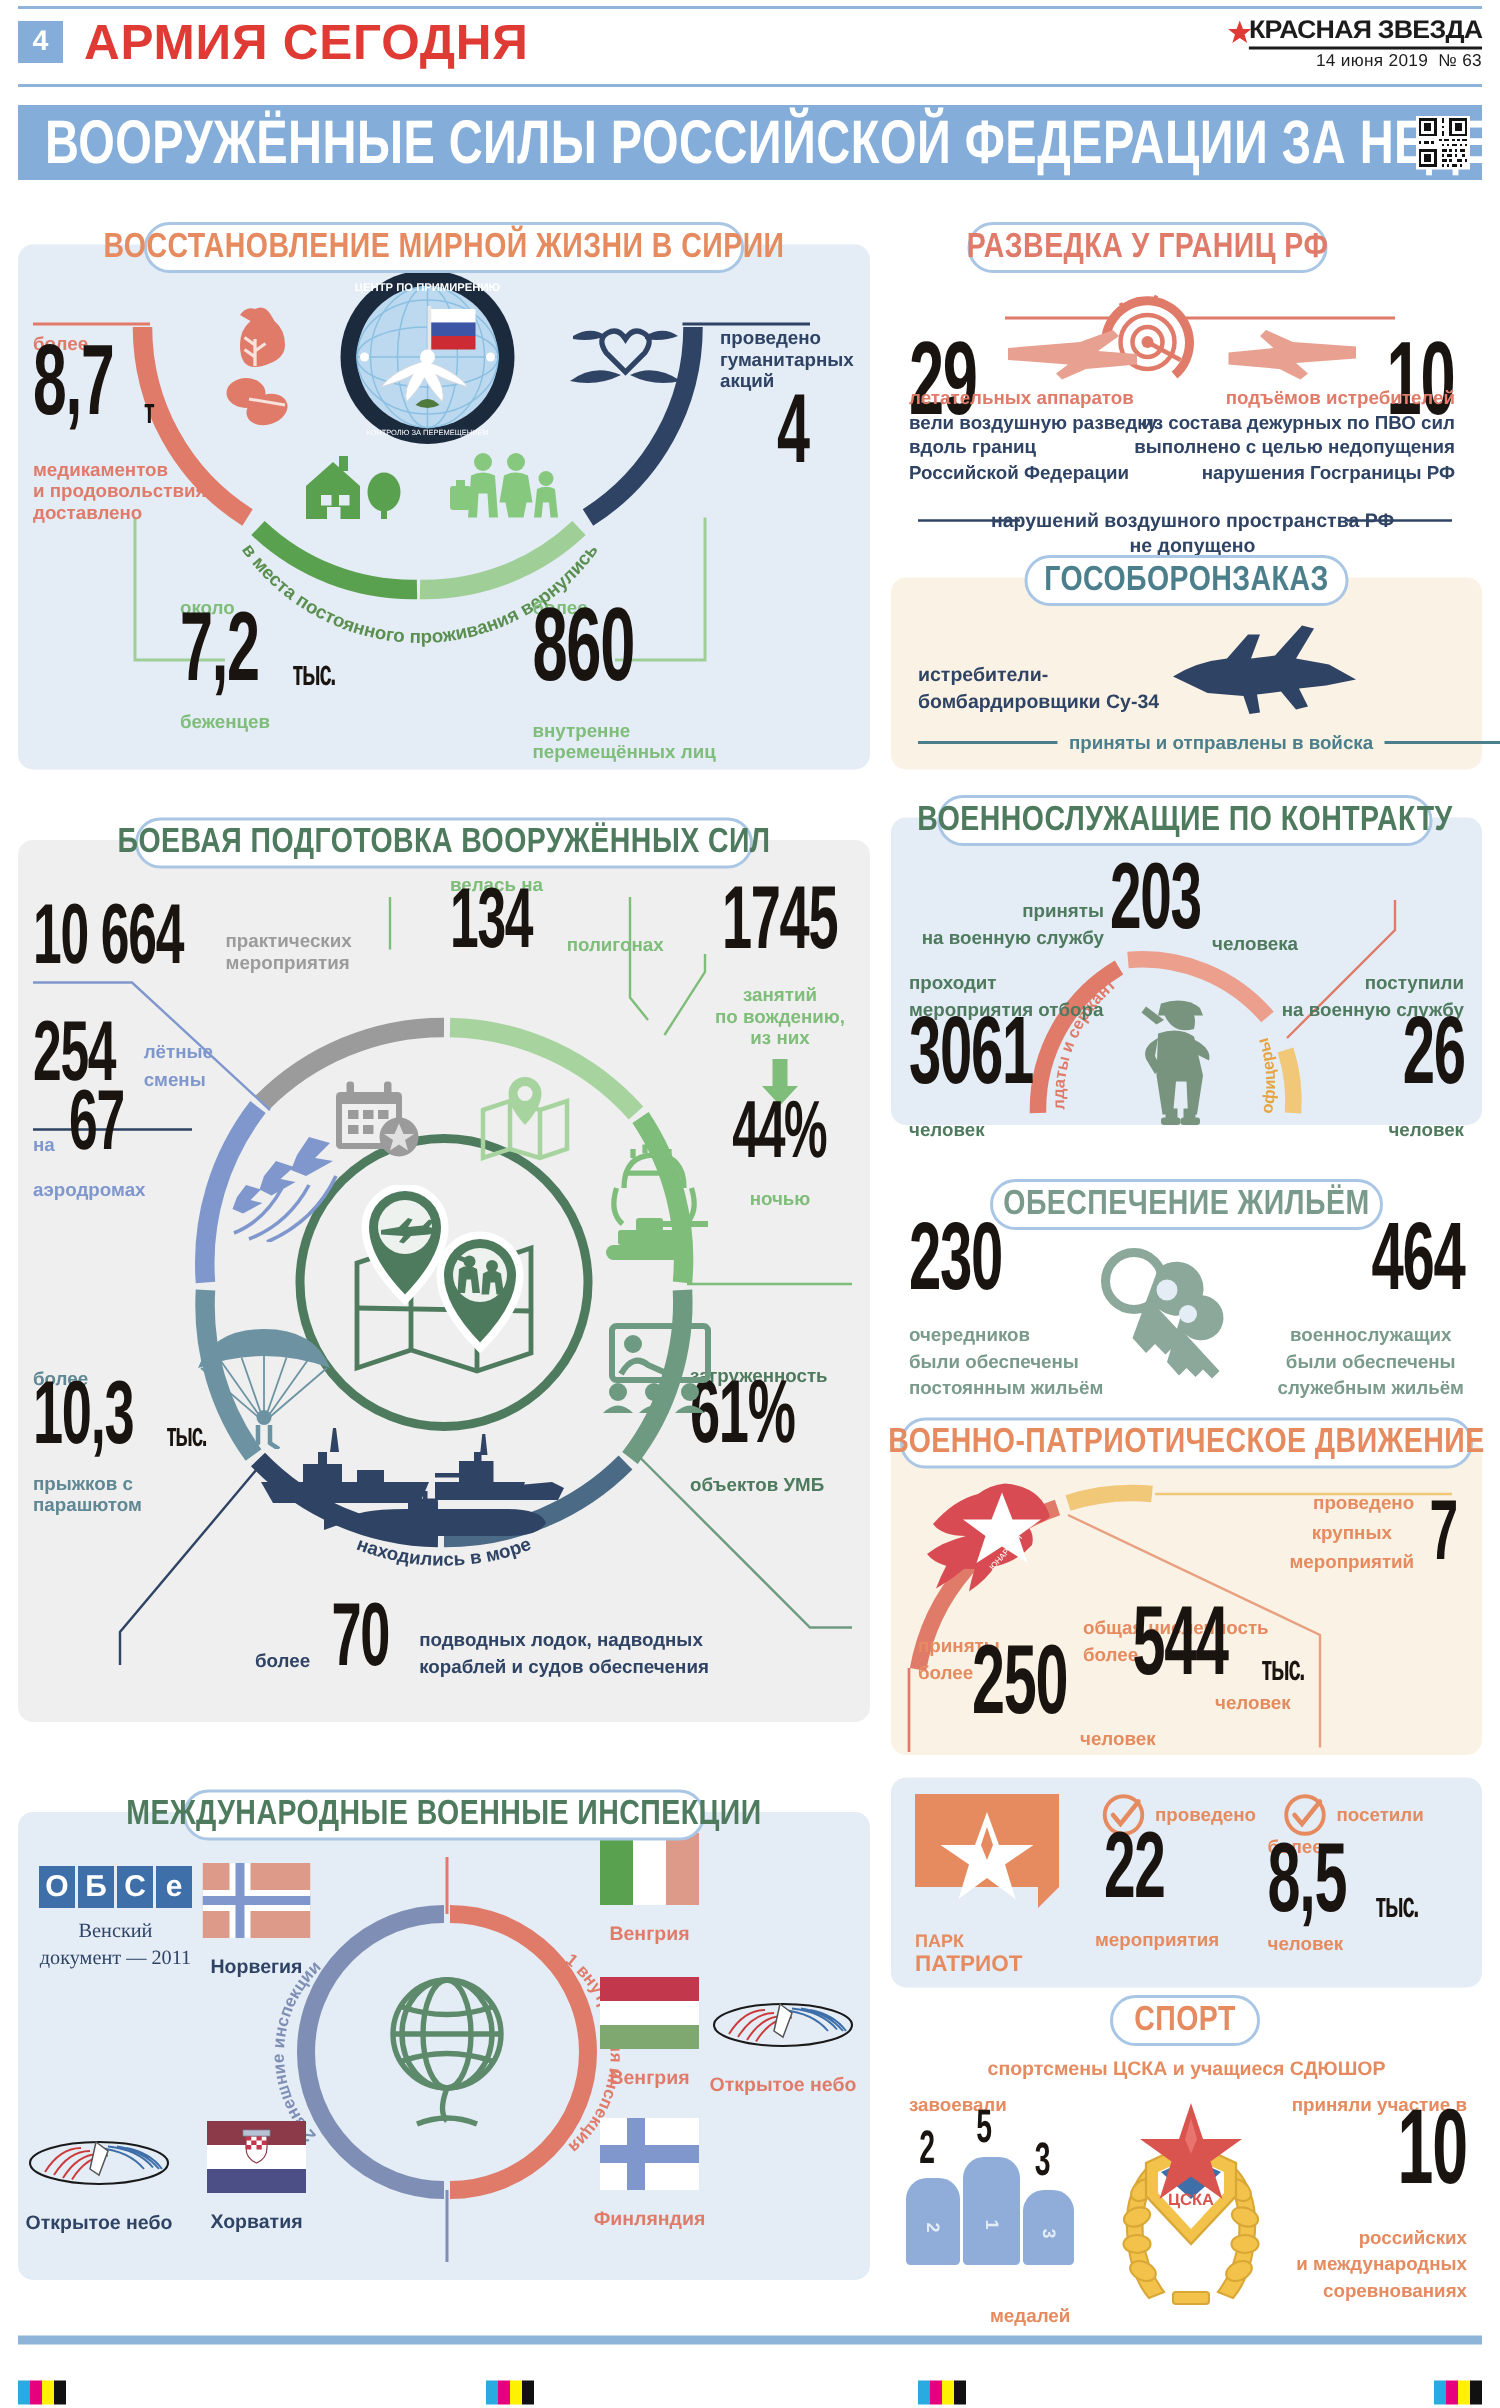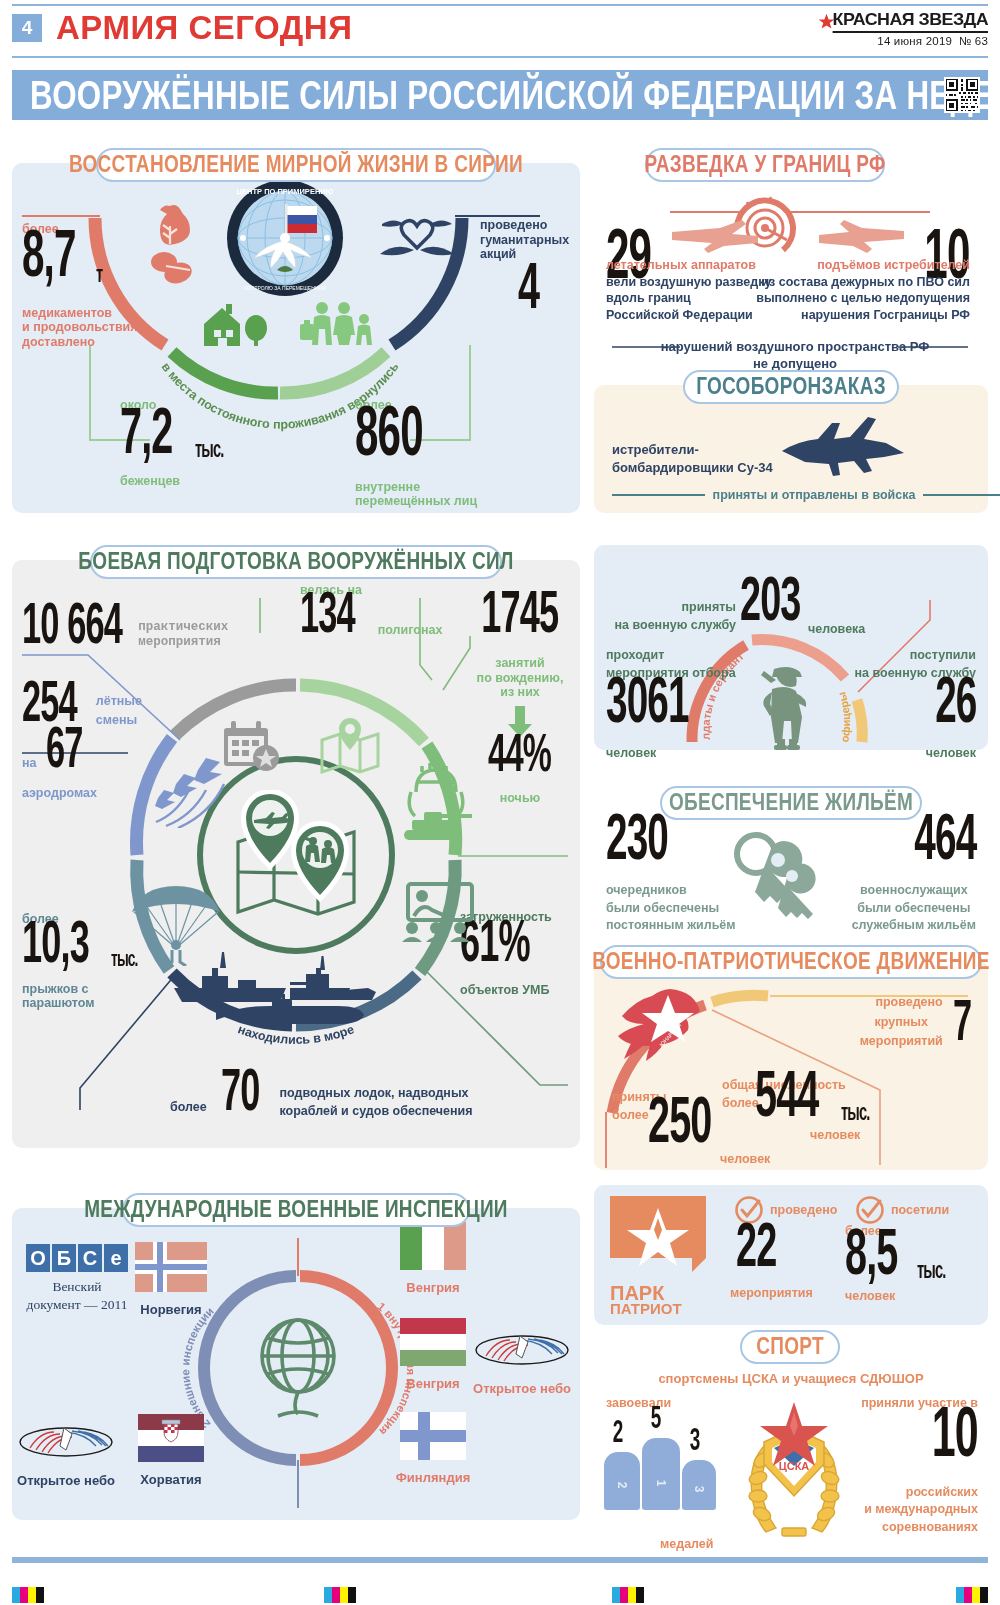--- a/index.html
+++ b/index.html
@@ -396,21 +396,21 @@
 
     <path id="trArc" d="M 186 1000 A 160 160 0 0 0 406 1000" fill="none"></path>
     <text font-size="12.5" font-weight="bold" fill="#2f4364" font-family="Liberation Sans, sans-serif">
       <textPath href="#trArc" startOffset="50%" text-anchor="middle">находились в море</textPath>
     </text>
   </svg>
 
   <div style="position:absolute; left:22px; top:612px;">
     <div style="display:flex; align-items:flex-end;">
       <div class="num" style="font-size:40px;">10 664</div>
-      <div style="margin-bottom:3px;font-family:Liberation Mono, monospace;">
+      <div style="margin-left:12px; margin-bottom:3px;">
         <div class="lbl c-grey">практических</div>
         <div class="lbl c-grey">мероприятия</div>
       </div>
     </div>
   </div>
 
   <div style="position:absolute; left:22px; top:690px;">
     <div style="display:flex; align-items:flex-end;">
       <div class="num" style="font-size:40px;">254</div>
       <div style="margin-left:10px; margin-bottom:3px;">
@@ -591,20 +591,23 @@
     <g fill="#4e7a5e">
       <circle cx="85" cy="51" r="4"></circle>
         <path d="M78 56 q6-4 12 0 l2 16 l-5 0 l-1-9 l-3 0 l-1 9 l-5 0z"></path>
       <circle cx="100" cy="54" r="4"></circle>
         <path d="M94 59 q6-4 12 0 l2 14 l-5 0 l-1-8 l-3 0 l-1 8 l-5 0z"></path>
       <path d="M76 46 l10 4 l-1 3 l-10-4z"></path>
     </g>
   </svg>
 
   <div class="panel panel-blue" style="left:594px; top:545px; width:394px; height:205px;"></div>
+  <div class="pill" style="left:625px; top:530px; width:330px;">
+    <span class="c-dgreen">ВОЕННОСЛУЖАЩИЕ ПО КОНТРАКТУ</span>
+  </div>
 
   <svg class="svgl" width="1000" height="1605">
     <path d="M 692 742 A 110 110 0 0 1 746 645" fill="none" stroke="#e07b6a" stroke-width="11"></path>
     <path d="M 752 640 A 110 110 0 0 1 845 678" fill="none" stroke="#eb9f8c" stroke-width="11"></path>
     <path d="M 857 700 A 110 110 0 0 1 862 742" fill="none" stroke="#f0c878" stroke-width="11"></path>
     <polyline points="858,692 930,620 930,600" fill="none" stroke="#e07b6a" stroke-width="1.6"></polyline>
 
     <path id="ctArcL" d="M 710 742 A 96 96 0 0 1 744 658" fill="none"></path>
     <text font-size="11" font-weight="bold" fill="#e07b6a" font-family="Liberation Sans, sans-serif">
       <textPath href="#ctArcL" startOffset="50%" text-anchor="middle">солдаты и сержанты</textPath>
@@ -728,21 +731,21 @@
   <div class="lbl c-orange" style="position:absolute; left:720px; top:1152px;">человек</div>
 
   <div class="panel panel-blue" style="left:594px; top:1185px; width:394px; height:140px;"></div>
   <div style="position:absolute; left:610px; top:1196px; width:96px;">
     <svg width="96" height="84" viewBox="0 0 96 84">
       <path d="M0 0 h96 v62 l-14 14 v-14 h-82z" fill="#e58b5f"></path>
       <polygon points="48,12 56,34 79,34 60,47 67,70 48,56 29,70 36,47 17,34 40,34" fill="#ffffff"></polygon>
       <polygon points="48,22 52,34 48,44 44,34" fill="#e58b5f"></polygon>
     </svg>
     <div style="margin-top:2px;">
-      <div class="lbl c-orange" style="font-size:20px; font-weight:bold;">ПАРК</div>
+      <div class="lbl c-orange" style="font-size:12px; font-weight:bold;">ПАРК</div>
       <div class="lbl c-orange" style="font-size:15px; font-weight:bold; margin-top:1px;">ПАТРИОТ</div>
     </div>
   </div>
 
   <div style="position:absolute; left:734px; top:1195px; display:flex; align-items:center; gap:6px;">
     <svg width="30" height="30" viewBox="0 0 30 30">
       <circle cx="15" cy="15" r="12.5" fill="none" stroke="#e58b5f" stroke-width="2.6"></circle>
       <path d="M8 15 l5 6 l12 -15" fill="none" stroke="#e58b5f" stroke-width="3" stroke-linecap="round"></path>
     </svg>
     <div class="lbl c-orange">проведено</div>

